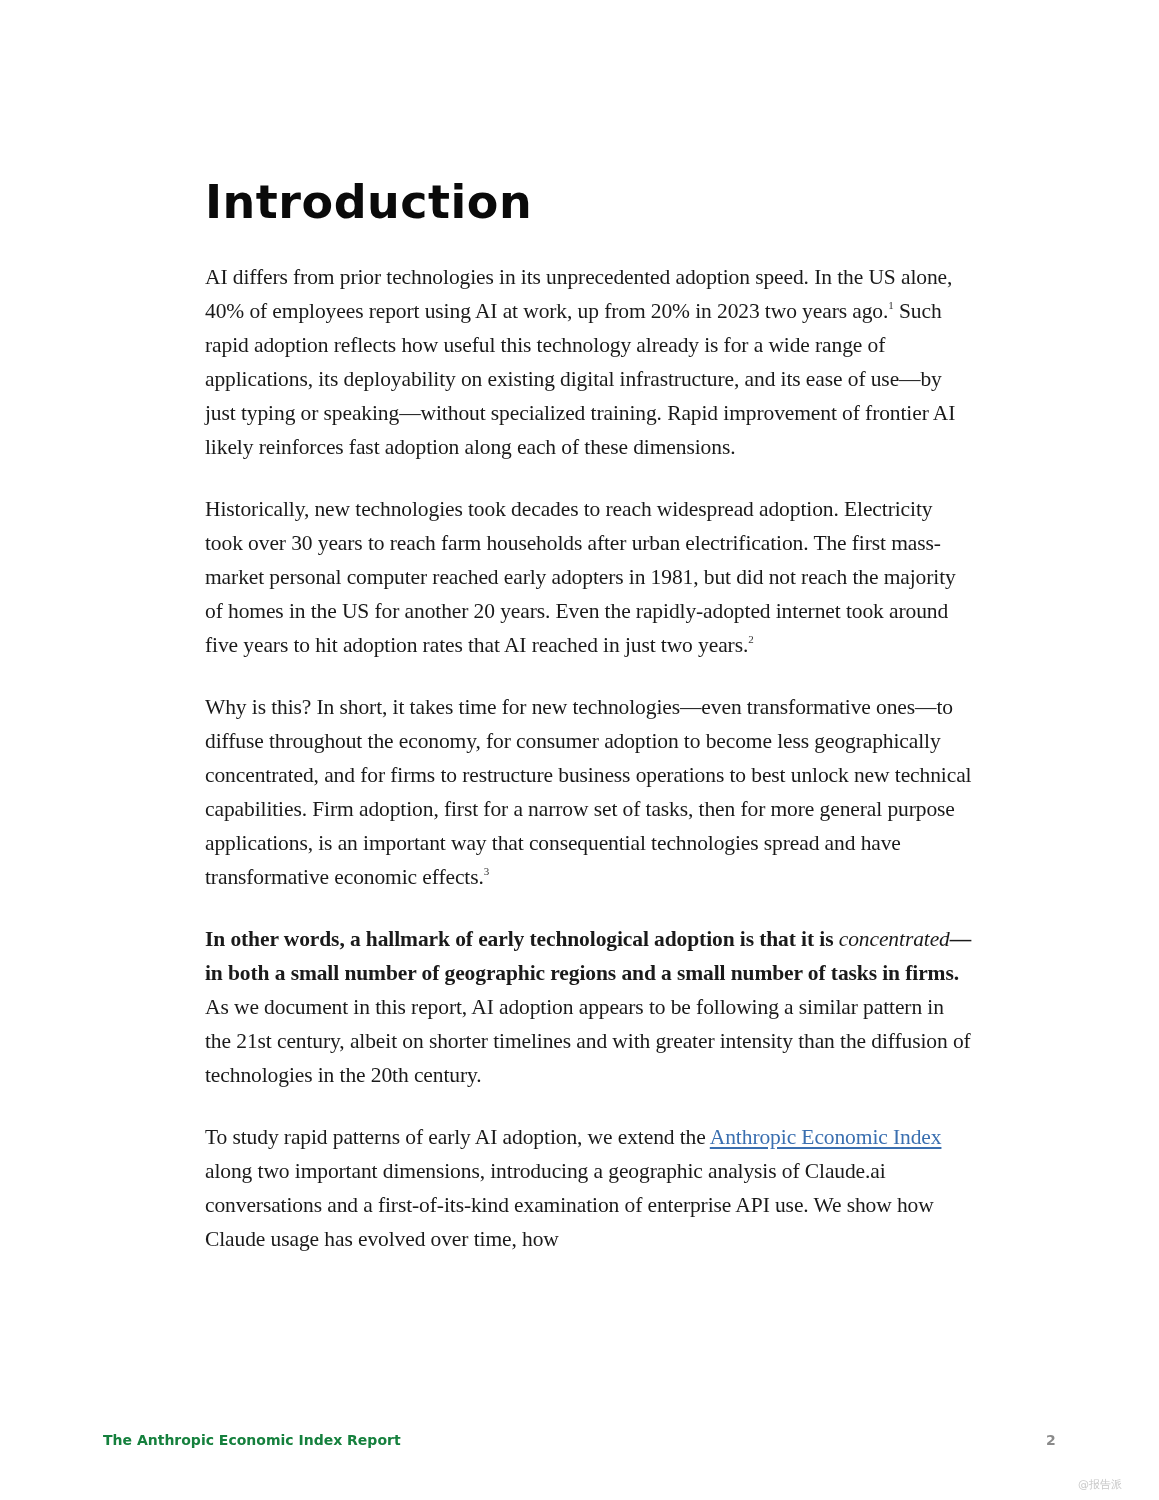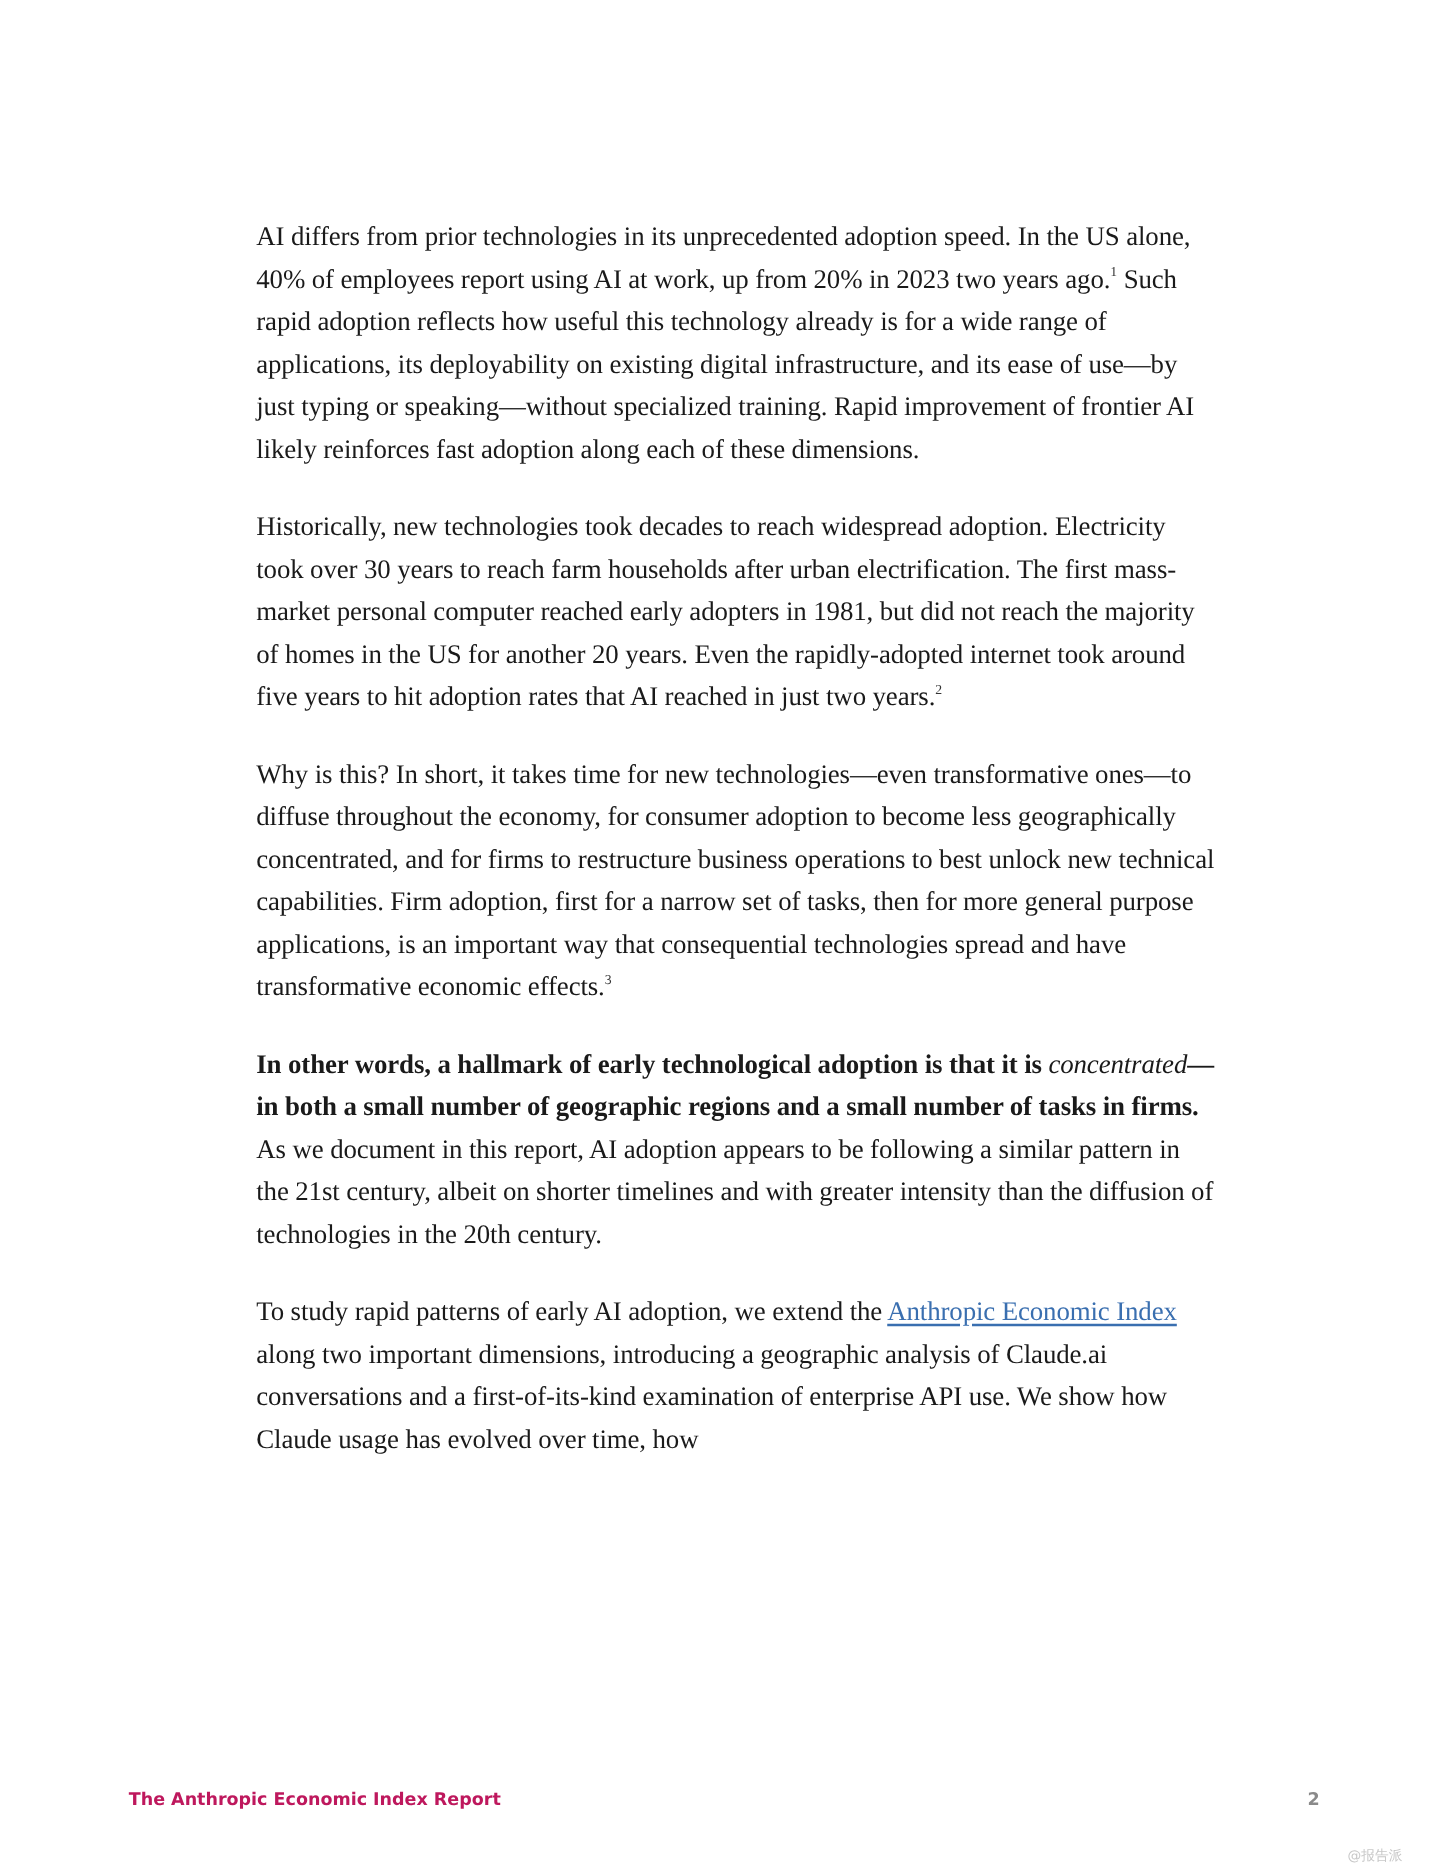--- a/index.html
+++ b/index.html
@@ -21,36 +21,37 @@
     line-height: 34px;
     color: #1a1a1a;
     margin: 0 0 28px 0;
     letter-spacing: -0.1px;
   }
   sup { font-size: 11px; vertical-align: 9px; line-height: 0; color: #333; }
   b { font-weight: bold; }
   a.link { color: #3a6fb0; text-underline-offset: 3px; text-align: center; }
   .footer-left {
     position: absolute; left: 103px; top: 1432px;
-    font-family: "DejaVu Sans", sans-serif; font-size: 14px; font-weight: bold; color: #be185d;
+    font-family: "DejaVu Sans", sans-serif; font-size: 14px; font-weight: bold; color: #15803d;
   }
   .footer-right {
     position: absolute; left: 1046px; top: 1432px;
     font-family: "DejaVu Sans", sans-serif; font-size: 14px; font-weight: bold; color: #8a8a8a;
   }
   .watermark {
     position: absolute; left: 1078px; top: 1477px;
     font-family: "DejaVu Sans", sans-serif; font-size: 11px; color: #c8c8c8;
   }
 </style>
 </head>
 <body>
 
 <div class="page">
   <div class="content">
+    <h1>Introduction</h1>
 
     <p><span>AI differs from prior technologies in its unprecedented adoption speed. In the US alone, 40% of employees report using AI at work, up from 20% in 2023 two years ago.</span><sup>1</sup><span> Such rapid adoption reflects how useful this technology already is for a wide range of applications, its deployability on existing digital infrastructure, and its ease of use—by just typing or speaking—without specialized training. Rapid improvement of frontier AI likely reinforces fast adoption along each of these dimensions.</span></p>
 
     <p><span>Historically, new technologies took decades to reach widespread adoption. Electricity took over 30 years to reach farm households after urban electrification. The first mass-market personal computer reached early adopters in 1981, but did not reach the majority of homes in the US for another 20 years. Even the rapidly-adopted internet took around five years to hit adoption rates that AI reached in just two years.</span><sup>2</sup></p>
 
     <p><span>Why is this? In short, it takes time for new technologies—even transformative ones—to diffuse throughout the economy, for consumer adoption to become less geographically concentrated, and for firms to restructure business operations to best unlock new technical capabilities. Firm adoption, first for a narrow set of tasks, then for more general purpose applications, is an important way that consequential technologies spread and have transformative economic effects.</span><sup>3</sup></p>
 
     <p><b>In other words, a hallmark of early technological adoption is that it is </b><b><i style="font-weight:normal;">concentrated</i></b><b>—in both a small number of geographic regions and a small number of tasks in firms.</b><span> As we document in this report, AI adoption appears to be following a similar pattern in the 21st century, albeit on shorter timelines and with greater intensity than the diffusion of technologies in the 20th century.</span></p>
 
     <p><span>To study rapid patterns of early AI adoption, we extend the </span><a class="link" href="#">Anthropic Economic Index</a><span> along two important dimensions, introducing a geographic analysis of Claude.ai conversations and a first-of-its-kind examination of enterprise API use. We show how Claude usage has evolved over time, how</span></p>

